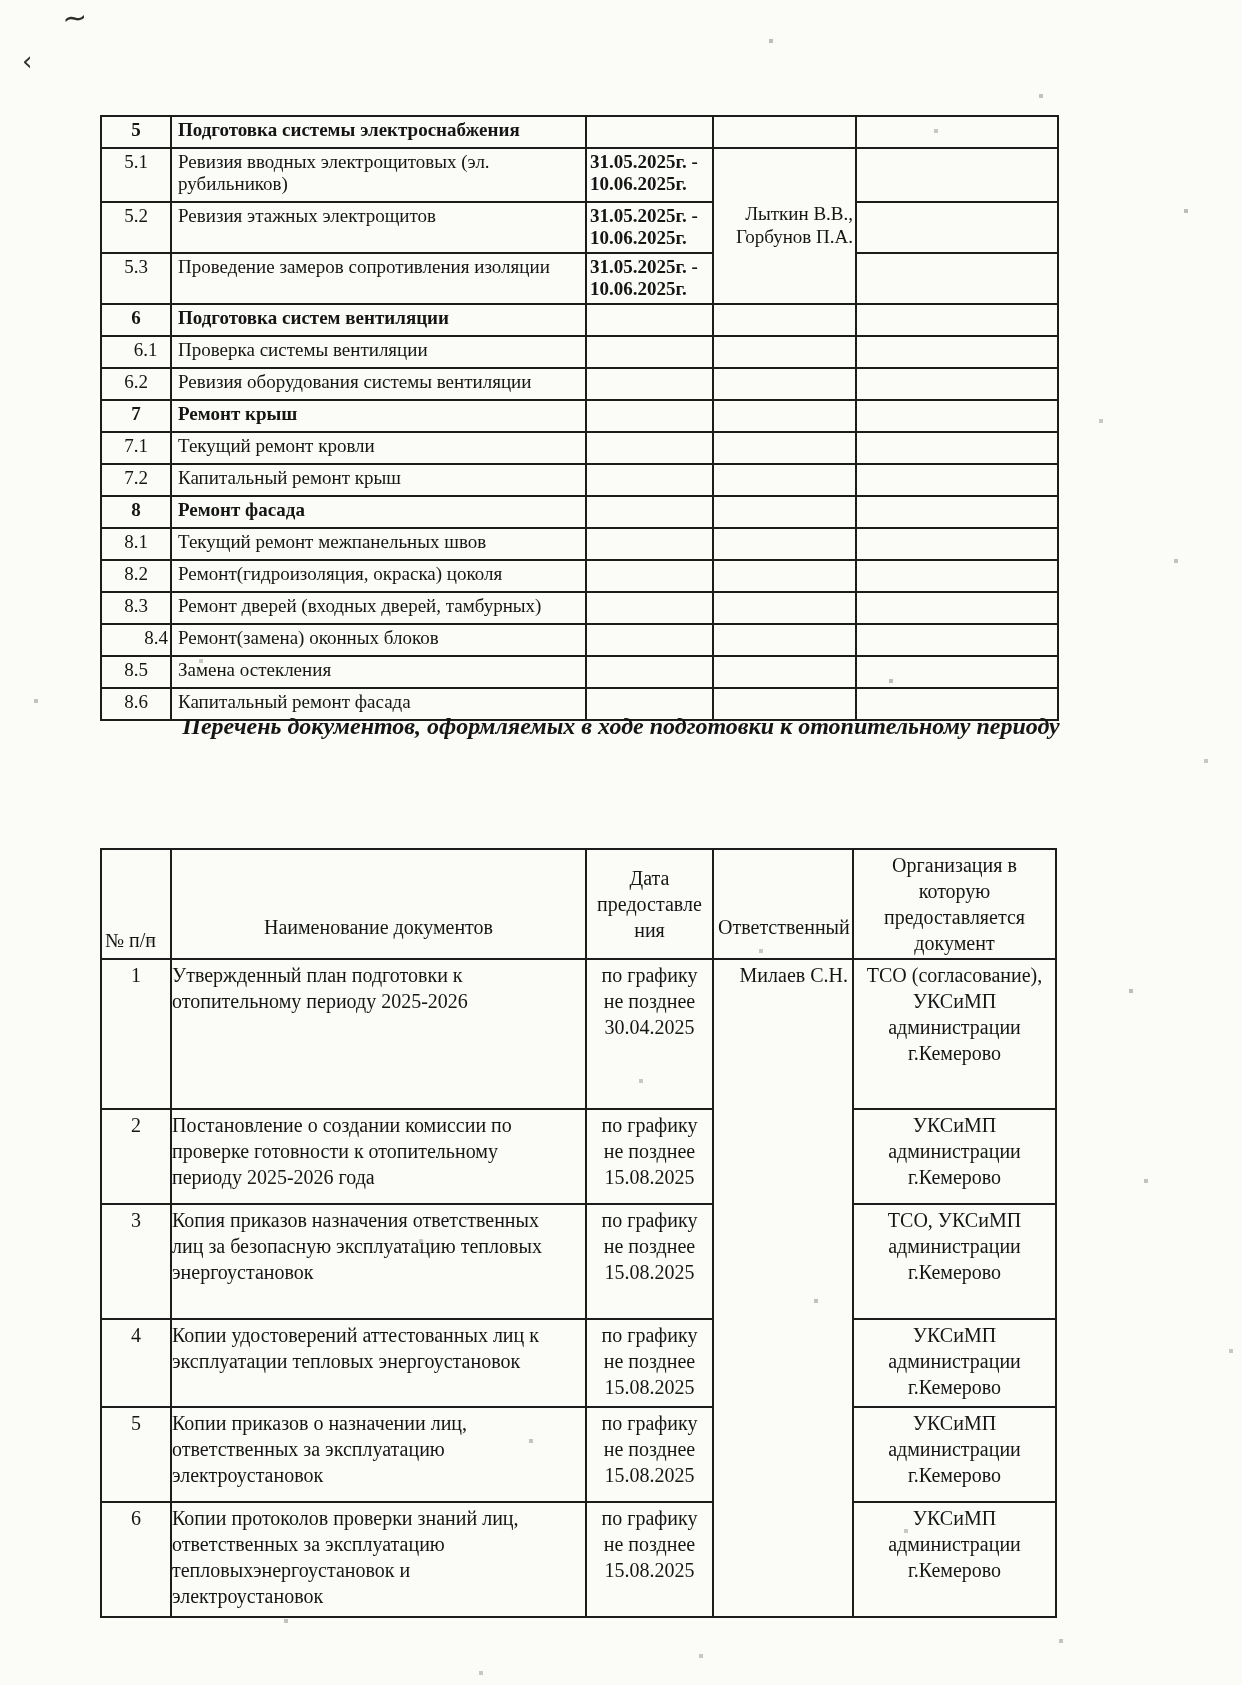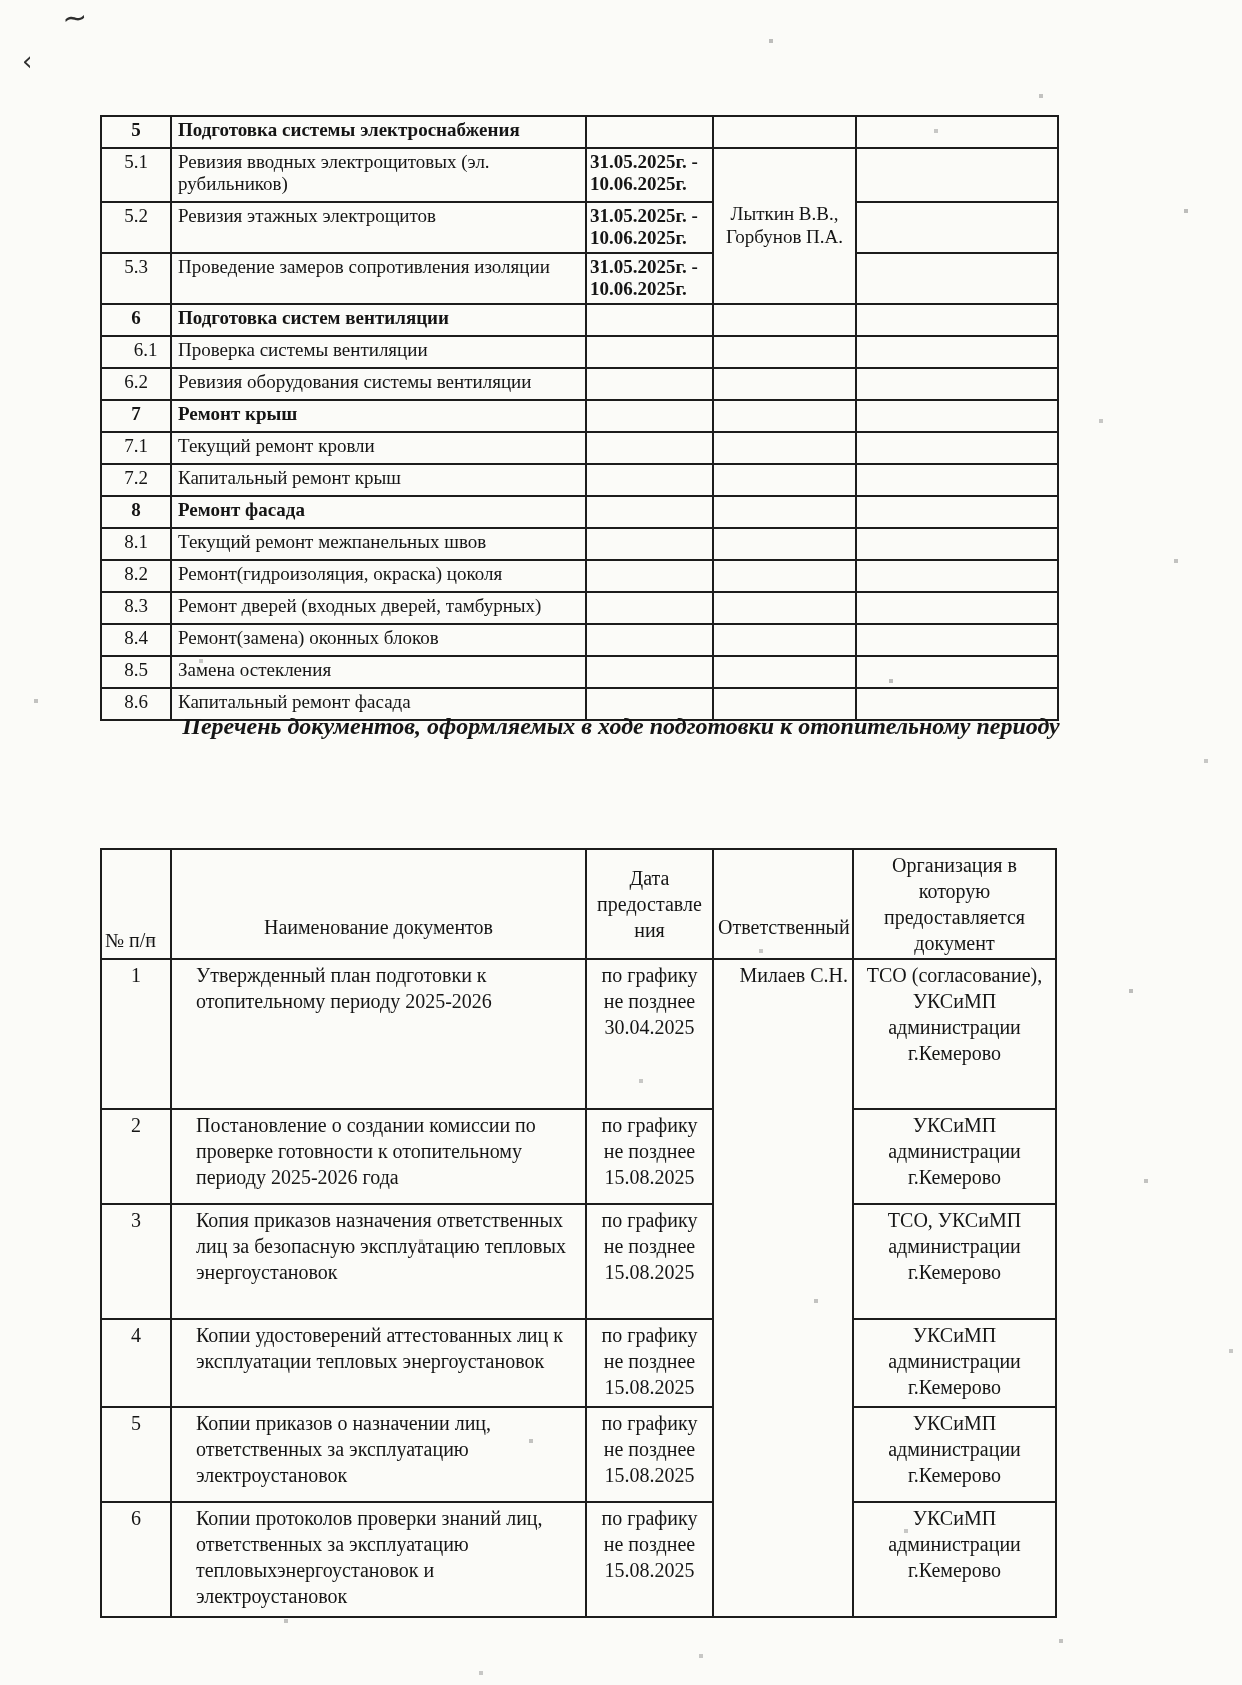--- a/index.html
+++ b/index.html
@@ -11,37 +11,37 @@
   }
   table { border-collapse:collapse; table-layout:fixed; }
 
   
   .t1 { position:absolute; left:100px; top:115px; width:957px; font-size:19px; line-height:1.18; }
   .t1 td { border:2px solid #1c1c1c; vertical-align:top; padding:2px 6px; overflow:hidden; }
   .t1 .c-num  { text-align:center; padding:2px 2px; }
   .t1 .sec    { font-weight:bold; }
   .t1 .c-name { white-space:pre-line; }
   .t1 .c-date { white-space:pre-line; font-weight:bold; padding:2px 3px; }
-  .t1 .c-resp { text-align:center; vertical-align:middle; white-space:pre-line; padding:15px 2px;border-radius:22px; }
+  .t1 .c-resp { text-align:right; vertical-align:middle; white-space:pre-line; padding:15px 2px;border-radius:22px; }
 
   
   .doc-title {
     position:absolute; top:710px; left:60px; width:1122px; text-align:center;
     font-weight:bold; font-style:italic; font-size:24px; line-height:1.38;
   }
 
   
   .t2 { position:absolute; left:100px; top:848px; width:955px; font-size:20px; line-height:1.3; }
   .t2 th, .t2 td { border:2px solid #1c1c1c; padding:2px 4px; font-weight:normal; overflow:hidden; }
   .t2 th { height:108px; text-align:center; white-space:pre-line; vertical-align:middle; }
   .t2 th.hb    { vertical-align:bottom; padding-bottom:18px; }
   .t2 th.h-num { vertical-align:bottom; text-align:left; padding-bottom:5px; padding-left:3px; }
   .t2 td { vertical-align:top; }
   .t2 .c-num  { text-align:center; }
-  .t2 .c-name { white-space:pre-line; padding-left:24px;margin-left:33px; }
+  .t2 .c-name { white-space:pre-line; padding-left:0;margin-left:33px; }
   .t2 .c-date { white-space:pre-line; text-align:center; }
   .t2 .c-resp { white-space:pre-line; padding-left:8px;text-align:right; }
   .t2 .c-org  { white-space:pre-line; text-align:center; }
 
   
   .artifact { position:absolute; color:#2e2e2e; font-family:"DejaVu Sans", sans-serif; }
   .mark-tilde { left:62px; top:0px;  font-size:30px; transform:rotate(-6deg); }
   .mark-angle { left:22px; top:46px; font-size:26px; }
   .noise {
     position:absolute; left:0; top:0; width:2px; height:2px; background:transparent;
@@ -173,21 +173,21 @@
           <td class="c-last"></td>
         </tr>
         <tr>
           <td class="c-num" style="height: 28px;">8.3</td>
           <td class="c-name">Ремонт дверей (входных дверей, тамбурных)</td>
           <td class="c-date"></td>
           <td class="c-resp"></td>
           <td class="c-last"></td>
         </tr>
         <tr>
-          <td class="c-num" style="height: 20px;">8.4</td>
+          <td class="c-num" style="height: 20px; text-align: right;">8.4</td>
           <td class="c-name">Ремонт(замена) оконных блоков</td>
           <td class="c-date"></td>
           <td class="c-resp"></td>
           <td class="c-last"></td>
         </tr>
         <tr>
           <td class="c-num" style="height: 16px;">8.5</td>
           <td class="c-name">Замена остекления</td>
           <td class="c-date"></td>
           <td class="c-resp"></td>

